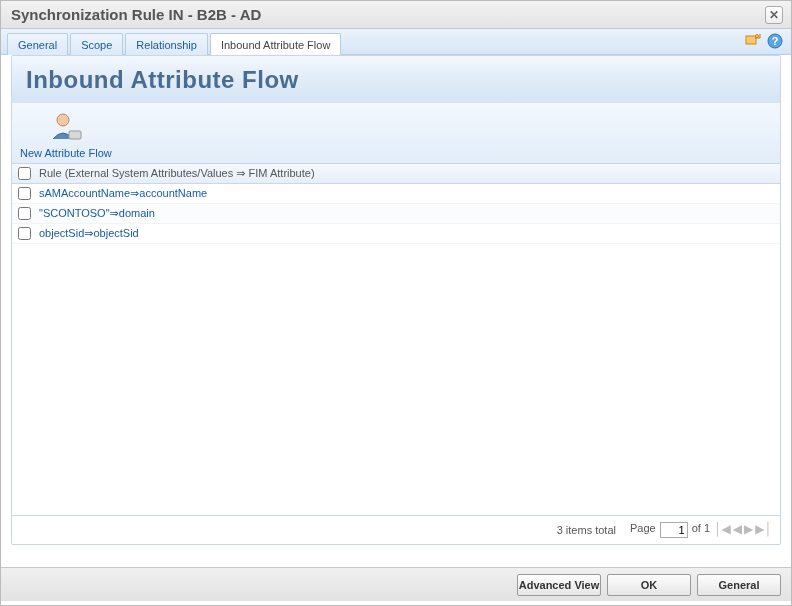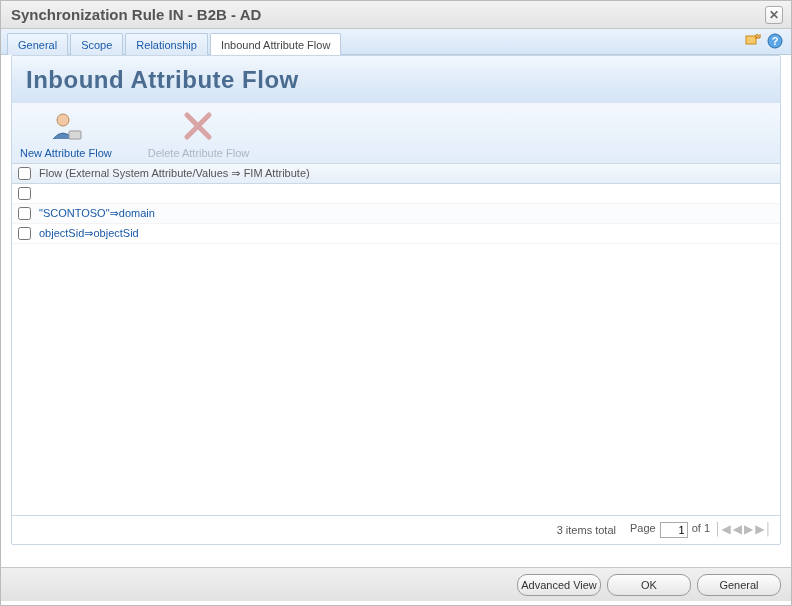--- a/index.html
+++ b/index.html
@@ -12,39 +12,39 @@
 .tab.active { background: #fff; color: #444; border-color: #b8cde0; z-index: 2; }
 .tab.link { color: #1a5aa8; }
 .tabicons { position: absolute; right: 8px; top: 4px; display: flex; gap: 6px; align-items: center; }
 .tabicons .ic { width: 16px; height: 16px; display: flex; align-items: center; justify-content: center; cursor: pointer; }
 .content-wrap { padding: 0 10px; height: 512px; background: #fff; }
 .moreinfo { text-align: right; padding: 6px 2px 4px 0; }
 .moreinfo a { color: #1a5aa8; font-size: 11px; text-decoration: none; cursor: pointer; }
 .panel { border: 1px solid #c8d6e6; border-radius: 2px; height: 490px; display: flex; flex-direction: column; }
 .panel-head { background: linear-gradient(#f3f8fd, #e2edf9 45%, #d5e5f5); padding: 10px 14px 8px; }
 .panel-head h1 { font-size: 24px; font-weight: 600; color: #4a6c90; letter-spacing: 0.5px; }
-.toolbar { background: linear-gradient(#f3f8fd, #e2edf9); padding: 6px 8px 4px; display: flex; gap: 36px; border-top: 1px solid #d6e3f0; }
+.toolbar { background: linear-gradient(#f3f8fd, #e2edf9); padding: 6px 8px 4px; display: flex; gap: 28px; border-top: 1px solid #d6e3f0; }
 .tool { text-align: center; cursor: pointer; }
 .tool.disabled { cursor: default; }
 .tool .tlabel { font-size: 11px; color: #1a5aa8; margin-top: 4px; }
 .tool.disabled .tlabel { color: #aab7c4; }
 .tool .ticon { width: 34px; height: 34px; display: flex; align-items: center; justify-content: center; margin: 0 auto; }
 .gridhead { background: linear-gradient(#f5f9fd,#e6eef8); border-top: 1px solid #cad8e6; border-bottom: 1px solid #cad8e6; display: flex; align-items: center; padding: 3px 6px; font-size: 11px; color: #555; }
 .gridhead input { margin-right: 8px; }
 .gridbody { flex: 1; overflow: auto; background: #fff; }
 .row { display: flex; align-items: center; padding: 3px 6px; font-size: 11px; border-bottom: 1px solid #f4f4f4; }
 .row:nth-child(even){ background:#fafcfe; }
 .row input { margin-right: 8px; }
 .row .flowtext { color: #1a5aa8; cursor: pointer; }
 .gridfoot { border-top: 1px solid #cad8e6; padding: 6px 8px; display: flex; align-items: center; justify-content: flex-end; gap: 14px; font-size: 11px; color: #555; margin-top: 29px; }
 .gridfoot .pager { display: flex; align-items: flex-start; gap: 4px; }
 .gridfoot input.pg { width: 28px; text-align: right; border: 1px solid #aaa; height: 16px; font-size: 11px; padding: 0 2px; }
 .gridfoot .nav { color: #bbb; font-size: 12px; display: flex; gap: 2px; }
 .footerbar { height: 34px; background: linear-gradient(#f0f0f0,#e2e2e2); border-top: 1px solid #c8c8c8; display: flex; align-items: center; justify-content: flex-end; padding: 0 10px; gap: 6px; }
-.btn { min-width: 84px; height: 22px; border: 1px solid #9a9a9a; background: linear-gradient(#fdfdfd,#e6e6e6); font-size: 11px; color: #333; cursor: pointer; border-radius: 10px; }
+.btn { min-width: 84px; height: 22px; border: 1px solid #9a9a9a; background: linear-gradient(#fdfdfd,#e6e6e6); font-size: 11px; color: #333; cursor: pointer; border-radius: 2px; font-weight: bold; }
 </style>
 </head>
 <body>
 
 <div class="titlebar">
   <div class="title">Synchronization Rule IN - B2B - AD</div>
   <div class="close">✕</div>
 </div>
 
 <div class="tabrow">
@@ -78,36 +78,29 @@
       <div class="tool">
         <div class="ticon">
           <svg width="34" height="34" viewBox="0 0 34 34">
               <circle cx="14" cy="11" r="6" fill="#f2c9a4" stroke="#b88b60"></circle>
               <path d="M4 30 Q14 18 24 30" fill="#5b88b8" stroke="#3d6a96"></path>
               <rect x="20" y="22" width="12" height="8" rx="1" fill="#d8d8d8" stroke="#999"></rect>
             </svg>
         </div>
         <div class="tlabel">New Attribute Flow</div>
       </div>
-      <div class="tool disabled">
-        <div class="ticon">
-          <svg width="34" height="34" viewBox="0 0 34 34">
-              <path d="M6 6 L28 28 M28 6 L6 28" stroke="#d9a5a5" stroke-width="5" stroke-linecap="round"></path>
-            </svg>
-        </div>
-        <div class="tlabel">Delete Attribute Flow</div>
-      </div>
     </div>
     <div class="gridhead">
       <input type="checkbox" style="">
-      <span>Flow (External System Attribute/Values ⇒ FIM Attribute)</span>
+      <span>Rule (External System Attributes/Values ⇒ FIM Attribute)</span>
     </div>
     <div class="gridbody">
       <div class="row">
         <input type="checkbox" style="">
+        <span class="flowtext">sAMAccountName⇒accountName</span>
       </div>
       <div class="row">
         <input type="checkbox" style="">
         <span class="flowtext">"SCONTOSO"⇒domain</span>
       </div>
       <div class="row">
         <input type="checkbox" style="">
         <span class="flowtext">objectSid⇒objectSid</span>
       </div>
     </div>

